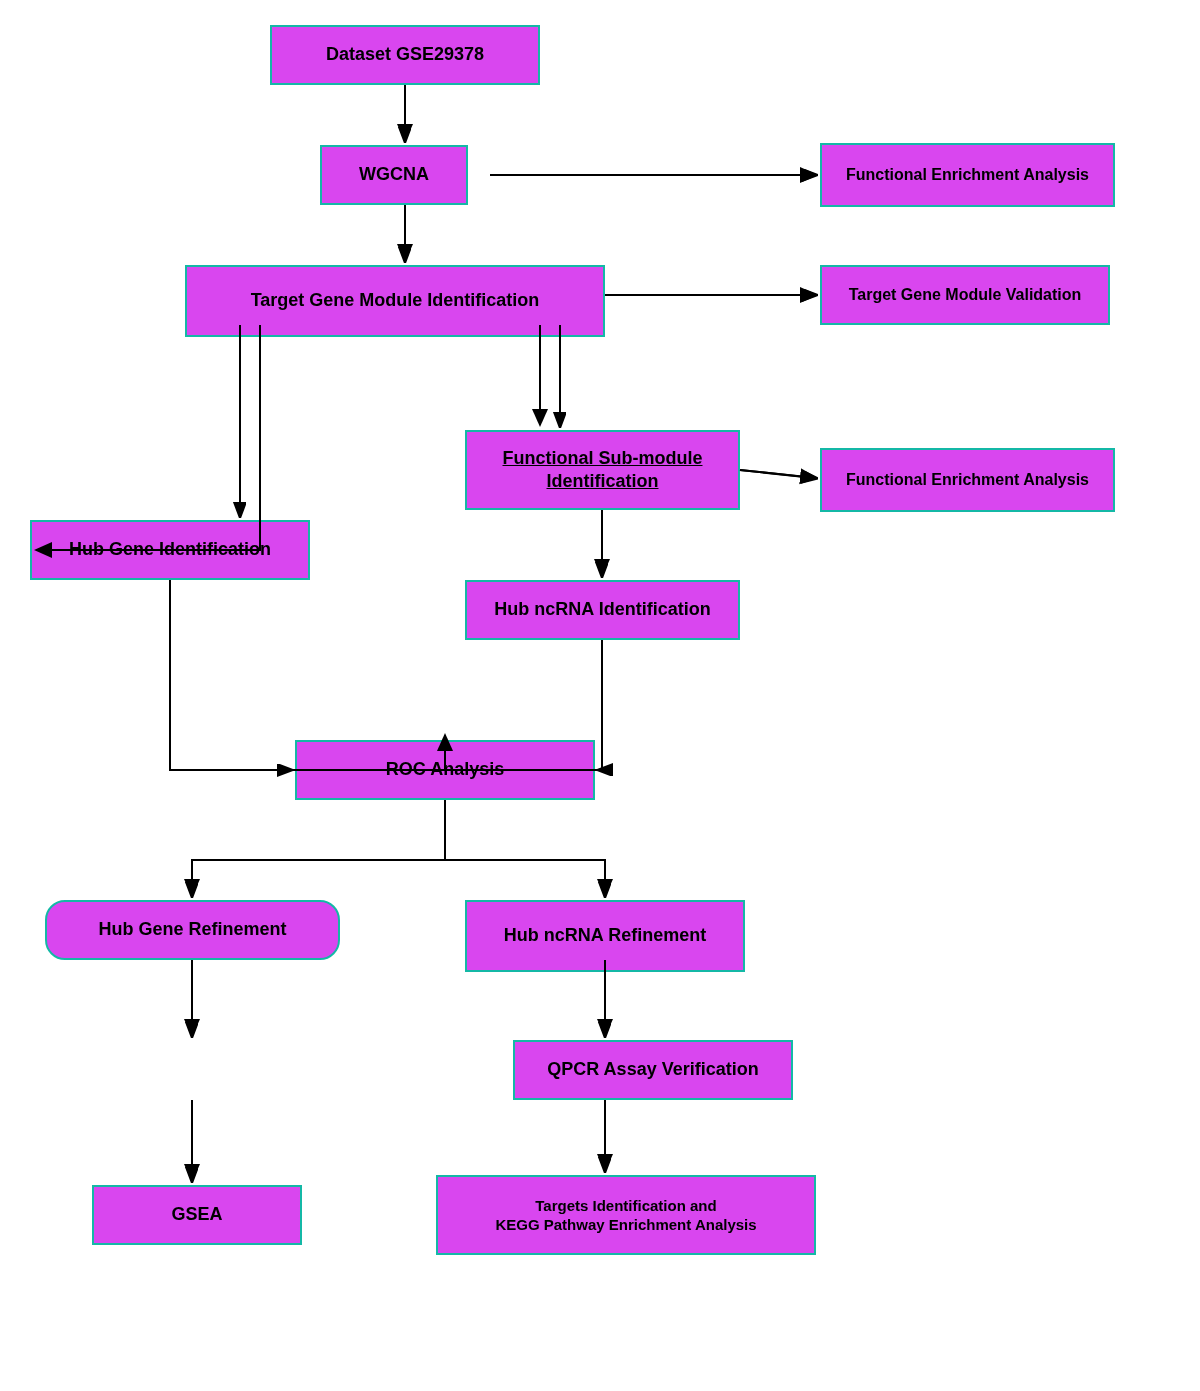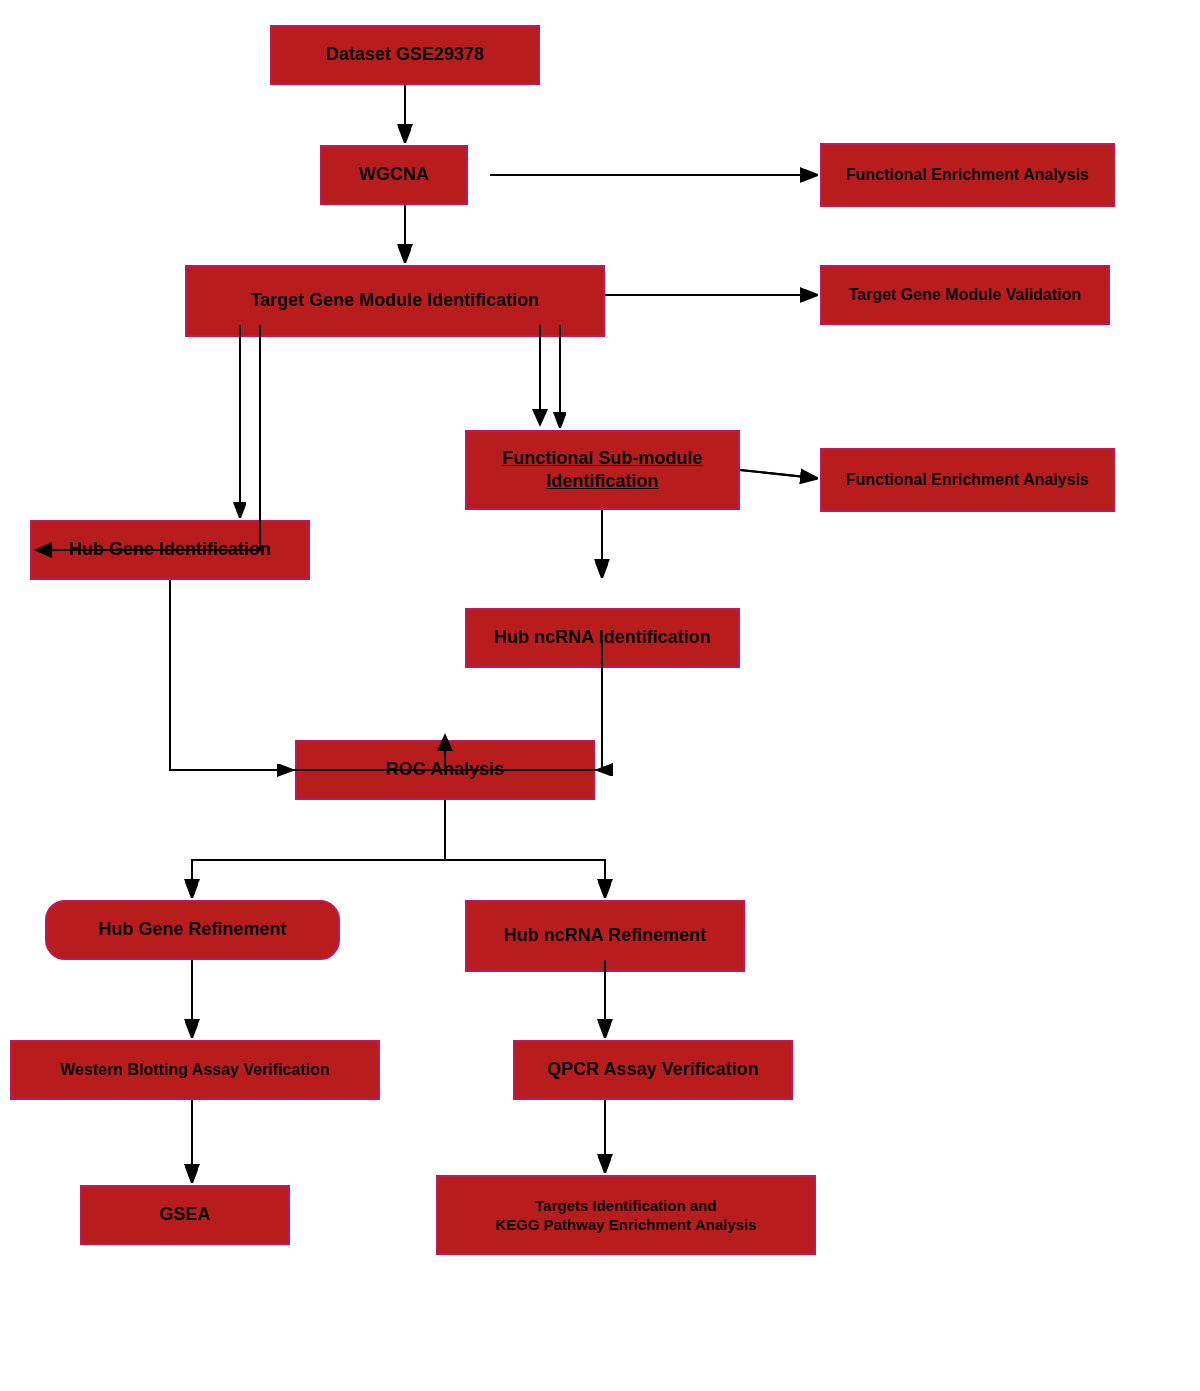--- a/index.html
+++ b/index.html
@@ -11,22 +11,22 @@
       position: relative;
       overflow: hidden;
     }
     .flowchart {
       position: relative;
       width: 1200px;
       height: 1391px;
     }
     .box {
       position: absolute;
-      background: #b91c1c;
-      border: 2px solid #be185d;
+      background: #d946ef;
+      border: 2px solid #14b8a6;
       display: flex;
       align-items: center;
       justify-content: center;
       text-align: center;
       font-size: 18px;
       font-weight: bold;
       color: #000;
       padding: 0 12px;
       line-height: 1.3;
     }
@@ -54,27 +54,26 @@
 <div class="flowchart">
 
   <div class="box" style="left:270px;top:25px;width:270px;height:60px;">Dataset GSE29378</div>
   <div class="box" style="left:320px;top:145px;width:148px;height:60px;">WGCNA</div>
   <div class="box" style="left:820px;top:143px;width:295px;height:64px;font-size:16px;">Functional Enrichment Analysis</div>
   <div class="box" style="left:185px;top:265px;width:420px;height:72px;">Target Gene Module Identification</div>
   <div class="box" style="left:820px;top:265px;width:290px;height:60px;font-size:16px;text-align:center;">Target Gene Module Validation</div>
   <div class="box" style="left:465px;top:430px;width:275px;height:80px;text-decoration:underline;">Functional Sub-module<br>Identification</div>
   <div class="box" style="left:820px;top:448px;width:295px;height:64px;font-size:16px;">Functional Enrichment Analysis</div>
   <div class="box" style="left:30px;top:520px;width:280px;height:60px;">Hub Gene Identification</div>
-  <div class="box" style="left:465px;top:580px;width:275px;height:60px;margin-top:28px;">Hub ncRNA Identification</div>
+  <div class="box" style="left:465px;top:580px;width:275px;height:60px;">Hub ncRNA Identification</div>
   <div class="box" style="left:295px;top:740px;width:300px;height:60px;">ROC Analysis</div>
   <div class="box" style="left:45px;top:900px;width:295px;height:60px;border-radius:20px;">Hub Gene Refinement</div>
   <div class="box" style="left:465px;top:900px;width:280px;height:72px;">Hub ncRNA Refinement</div>
-  <div class="box" style="left:10px;top:1040px;width:370px;height:60px;font-size:16px;">Western Blotting Assay Verification</div>
   <div class="box" style="left:465px;top:1040px;width:280px;height:60px;margin-left:48px;">QPCR Assay Verification</div>
-  <div class="box" style="left:80px;top:1185px;width:210px;height:60px;">GSEA</div>
+  <div class="box" style="left:92px;top:1185px;width:210px;height:60px;">GSEA</div>
   <div class="box" style="left:400px;top:1175px;width:380px;height:80px;font-size:15px;margin-left:36px;">Targets Identification and<br>KEGG Pathway Enrichment Analysis</div>
 
   <svg class="arrows">
     <defs>
       <marker id="arrow" markerWidth="8" markerHeight="8" refX="6" refY="3" orient="auto">
         <polygon points="0 0, 8 3, 0 6" fill="#000"></polygon>
       </marker>
     </defs>
 
     <line x1="405" y1="85" x2="405" y2="139" marker-end="url(#arrow)"></line>

